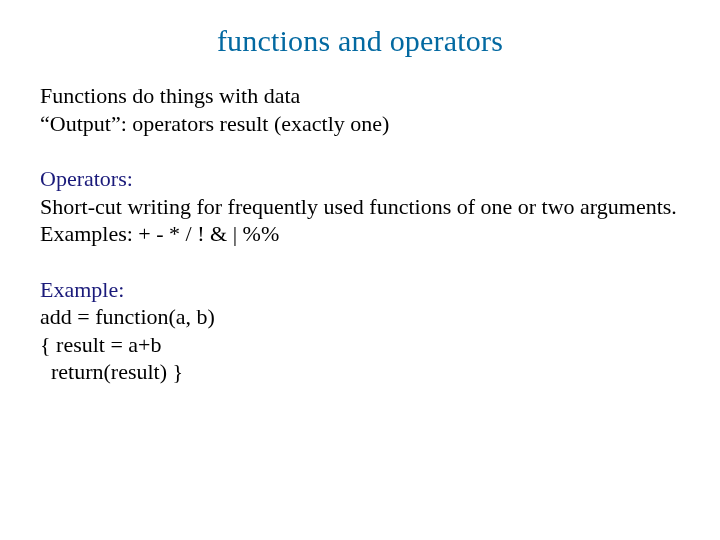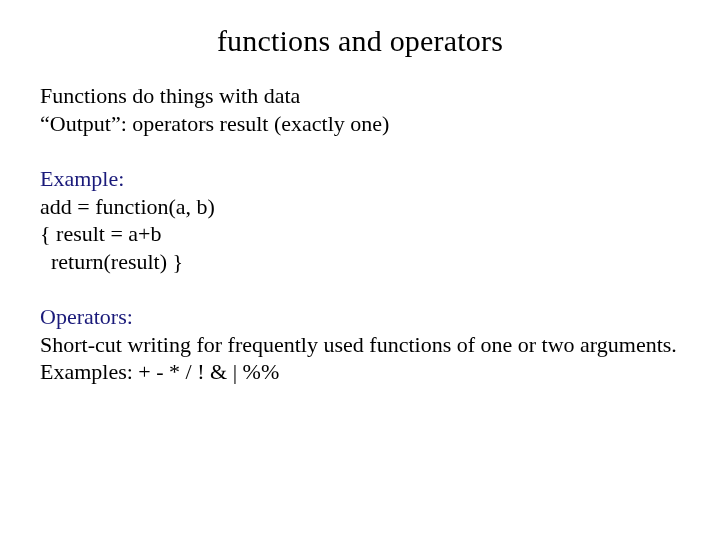--- a/index.html
+++ b/index.html
@@ -15,21 +15,21 @@
     width: 720px;
     height: 540px;
     position: relative;
     box-sizing: border-box;
     padding: 24px 40px 0 40px;
   }
   .title {
     text-align: center;
     font-size: 30px;
     font-weight: 400;
-    color: #000000;
+    color: #0369a1;
     margin: 0 0 8px 0;
     letter-spacing: 0.2px;
   }
   .block {
     font-size: 22px;
     line-height: 1.25;
     color: #000000;
     margin-top: 24px;
   }
   .block + .block {
@@ -45,25 +45,25 @@
 <div class="slide">
 
   <h1 class="title">functions and operators</h1>
 
   <div class="block">
     <div>Functions do things with data</div>
     <div>“Output”: operators result (exactly one)</div>
   </div>
 
   <div class="block">
+    <div class="blue">Operators:</div>
+    <div>Short-cut writing for frequently used functions of one or two arguments.</div>
+    <div>Examples: + - * / ! &amp; | %%</div>
+  </div>
+
+  <div class="block">
     <div class="blue">Example:</div>
     <div>add = function(a, b)</div>
     <div>{ result = a+b</div>
     <div>&nbsp;&nbsp;return(result) }</div>
   </div>
 
-  <div class="block">
-    <div class="blue">Operators:</div>
-    <div>Short-cut writing for frequently used functions of one or two arguments.</div>
-    <div>Examples: + - * / ! &amp; | %%</div>
-  </div>
-
 </div>
 
 </body></html>

